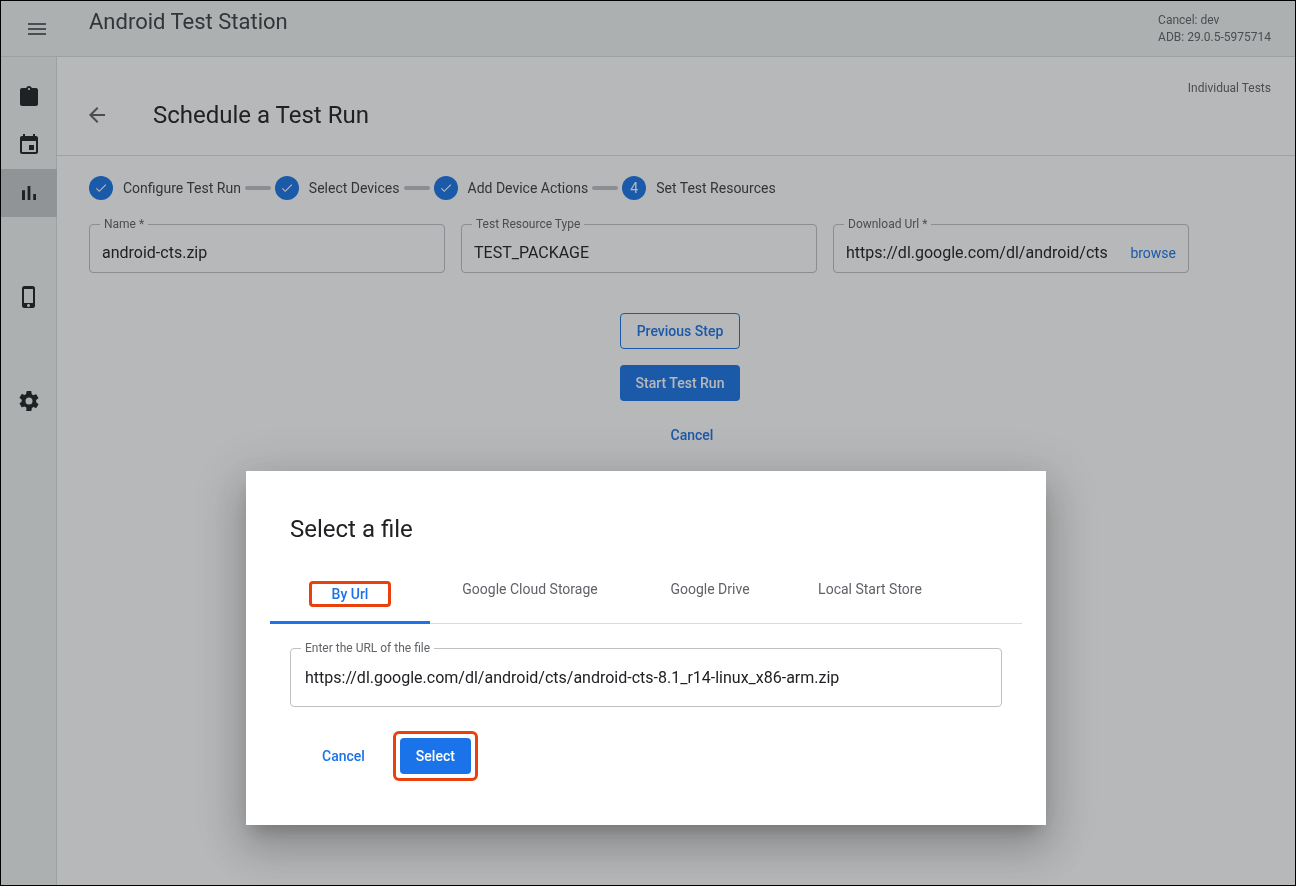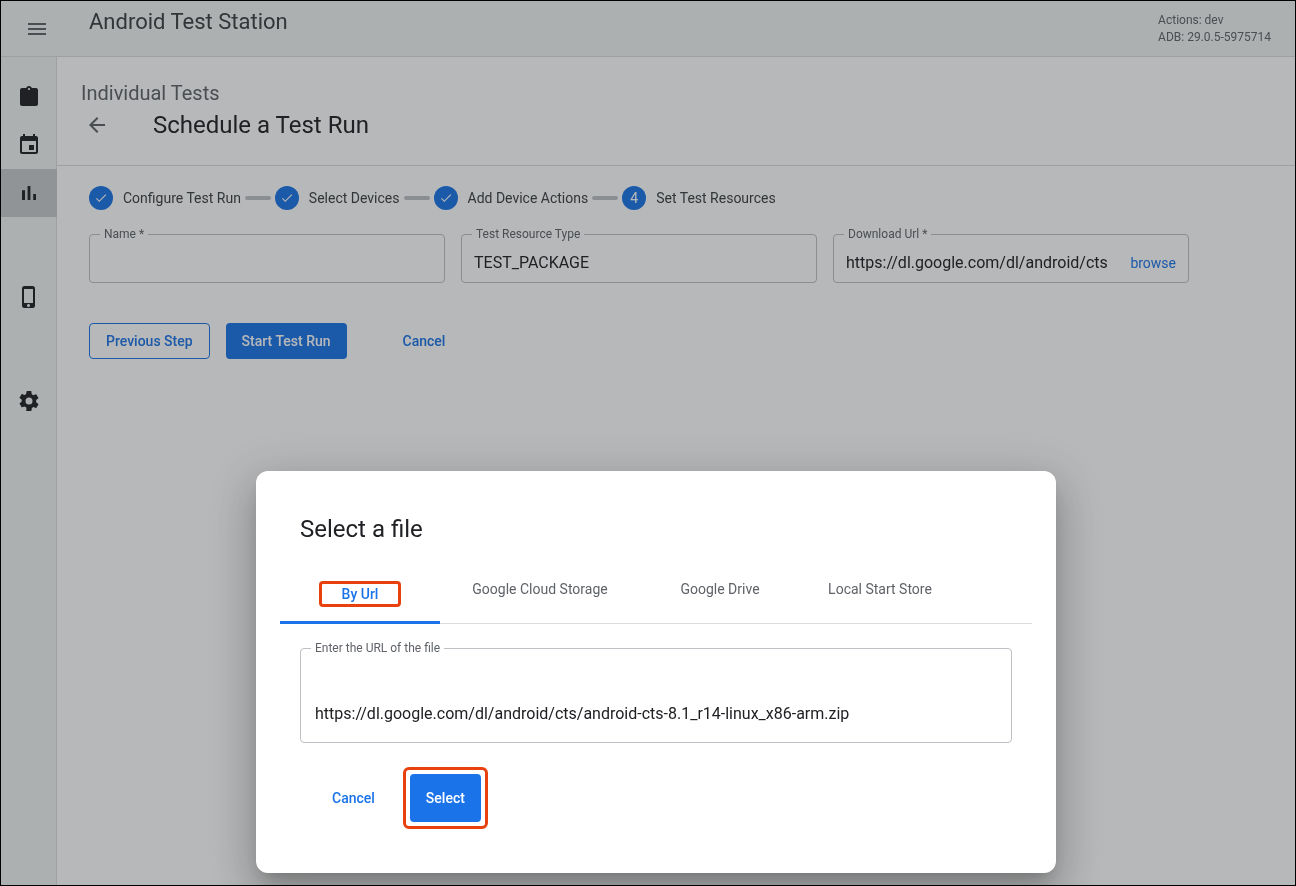--- a/index.html
+++ b/index.html
@@ -24,74 +24,74 @@
   .menu-btn { background:none; border:none; padding:8px; cursor:pointer; color:#5f6368;}
   .app-title { font-family:"Google Sans","Product Sans",Roboto,Arial,sans-serif; font-size:22px; color:#3c4043; font-weight:400;}
   .appbar-right { font-size:12px; color:#5f6368; line-height:1.4; text-align:left; padding-right:8px;}
   
   .body-wrap { display:flex; height:calc(100% - 56px); }
   .rail { width:56px; background:#f1f3f4; display:flex; flex-direction:column; align-items:center; padding-top:16px; border-right:1px solid #dadce0;}
   .rail-item { width:56px; height:48px; display:flex; align-items:center; justify-content:center; color:#202124; cursor:pointer;}
   .rail-item.active { background:#c8cacc; }
   
   .content { flex:1; padding:24px; position:relative; background:#fff;}
-  .breadcrumb { font-size:20px; color:#5f6368; margin-bottom:4px;}
+  .breadcrumb { font-size:12px; color:#5f6368; margin-bottom:4px;text-align:right;}
   .title-row { display:flex; align-items:center; gap:40px; margin-bottom:24px;}
   .back-btn { background:none;border:none;color:#5f6368;cursor:pointer;padding:4px;}
   .page-title { font-family:"Google Sans","Product Sans",Roboto,Arial,sans-serif; font-size:24px; font-weight:400;}
   .divider { height:1px; background:#dadce0; margin:0 -24px 20px -24px;}
   
   .stepper { display:flex; align-items:center; flex-wrap:wrap; margin-bottom:24px; padding-left:8px;}
   .step { display:flex; align-items:center; gap:10px; font-size:14px; color:#3c4043;}
   .step-circle { width:24px; height:24px; border-radius:50%; background:#1a73e8; color:#fff; display:flex; align-items:center; justify-content:center; font-size:14px;}
   .step-line{ width:26px; height:4px; background:#bdc1c6; border-radius:2px; margin:0 4px;}
   
   .form-row { display:flex; gap:16px; margin-left:8px; margin-bottom:40px;}
   .field { position:relative; border:1px solid #bdc1c6; border-radius:4px; padding:18px 12px 10px 12px; flex:1; min-width:0; color:#202124;}
   .field-label { position:absolute; top:-8px; left:10px; background:#fff; padding:0 4px; font-size:12px; color:#5f6368;}
   .field-value { font-size:16px; white-space:nowrap; overflow:hidden; text-overflow:ellipsis;}
   .download-field{display:flex; align-items:center; gap:8px;}
   .browse-link{color:#1a73e8; font-size:14px; cursor:pointer; flex-shrink:0;}
   
-  .btn-row { display:flex; gap:16px; align-items:center; margin-left:8px;}
+  .btn-row { display:flex; gap:16px; align-items:center; margin-left:8px;flex-direction:column;}
   .btn { font-family:Roboto,Arial,sans-serif; font-size:14px; border-radius:4px; padding:0 16px; height:36px; display:inline-flex; align-items:center; justify-content:center; cursor:pointer; font-weight:500;}
   .btn-outlined { background:#fff; color:#1a73e8; border:1px solid #1a73e8;}
   .btn-filled { background:#1a73e8; color:#fff; border:none;}
   .btn-text { background:none; border:none; color:#1a73e8;}
   
   .scrim { position:absolute; inset:0; background:rgba(32,33,36,0.32); display:flex; align-items:flex-start; justify-content:center;}
-  .dialog { margin-top:470px; width:800px; transform:translateY(0); background:#fff; border-radius:12px; box-shadow:0 11px 15px -7px rgba(0,0,0,.2),0 24px 38px 3px rgba(0,0,0,.14),0 9px 46px 8px rgba(0,0,0,.12); position:absolute; top:0; left:255px;}
+  .dialog { margin-top:470px; width:800px; transform:translateY(0); background:#fff; border-radius:0; box-shadow:0 11px 15px -7px rgba(0,0,0,.2),0 24px 38px 3px rgba(0,0,0,.14),0 9px 46px 8px rgba(0,0,0,.12); position:absolute; top:0; left:245px;}
   .dialog-inner{ padding:44px;}
   .dialog h2{ margin:0 0 24px 0; font-family:"Google Sans","Product Sans",Roboto,Arial,sans-serif; font-size:24px; font-weight:400;}
   .tabs{ display:flex; border-bottom:1px solid #dadce0; margin:0 -20px 24px -20px;}
   .tab{ flex:0 0 auto; padding:14px 20px; font-size:14px; color:#5f6368; cursor:pointer; text-align:center; min-width:160px;}
   .tab.active{ color:#1a73e8; font-weight:500; border-bottom:3px solid #1a73e8; margin-bottom:-1px;}
   .tab-label{ display:inline-block;}
   .highlight-box{ border:3px solid #e8410e; border-radius:4px; padding:2px 20px;}
   .url-field { border:1px solid #bdc1c6; border-radius:4px; padding:18px 12px 18px 12px; position:relative; margin-bottom:24px;}
-  .url-field input{ border:none; outline:none; width:100%; font-size:16px; font-family:inherit; color:#202124;margin-top:36px;}
+  .url-field input{ border:none; outline:none; width:100%; font-size:16px; font-family:inherit; color:#202124;}
   .dialog-actions{ display:flex; gap:12px; align-items:center; padding-left:16px;}
-  .dialog-actions .btn-filled{ height:48px;}
+  .dialog-actions .btn-filled{ height:36px;}
   .select-highlight{ border:3px solid #e8410e; border-radius:6px; padding:4px;}
   svg{display:block;}
 </style>
 </head>
 <body>
 
 <div class="appbar">
   <div class="appbar-left">
     <button class="menu-btn">
       <svg width="24" height="24" viewBox="0 0 24 24" fill="#5f6368">
           <path d="M3 18h18v-2H3v2zm0-5h18v-2H3v2zm0-7v2h18V6H3z"></path>
         </svg>
     </button>
     <span class="app-title">Android Test Station</span>
   </div>
   <div class="appbar-right">
-    <div>Actions: dev</div>
+    <div>Cancel: dev</div>
     <div>ADB: 29.0.5-5975714</div>
   </div>
 </div>
 
 <div class="body-wrap">
   <div class="rail">
     <div class="rail-item">
       <svg width="24" height="24" viewBox="0 0 24 24" fill="#202124">
           <path d="M19 3h-4.18C14.4 1.84 13.3 1 12 1s-2.4.84-2.82 2H5c-1.1 0-2 .9-2 2v14c0 1.1.9 2 2 2h14c1.1 0 2-.9 2-2V5c0-1.1-.9-2-2-2zm-7 0c.55 0 1 .45 1 1s-.45 1-1 1-1-.45-1-1 .45-1 1-1z"></path>
         </svg>
@@ -162,20 +162,21 @@
       <span class="step-line"></span>
       <div class="step">
         <span class="step-circle">4</span>
         <span>Set Test Resources</span>
       </div>
     </div>
 
     <div class="form-row">
       <div class="field" style="max-width:356px">
         <span class="field-label">Name *</span>
+        <div class="field-value">android-cts.zip</div>
       </div>
       <div class="field" style="max-width:356px">
         <span class="field-label">Test Resource Type</span>
         <div class="field-value">TEST_PACKAGE</div>
       </div>
       <div class="field download-field" style="max-width:356px">
         <span class="field-label">Download Url *</span>
         <div class="field-value" style="flex:1">https://dl.google.com/dl/android/cts</div>
         <span class="browse-link">browse</span>
       </div>

